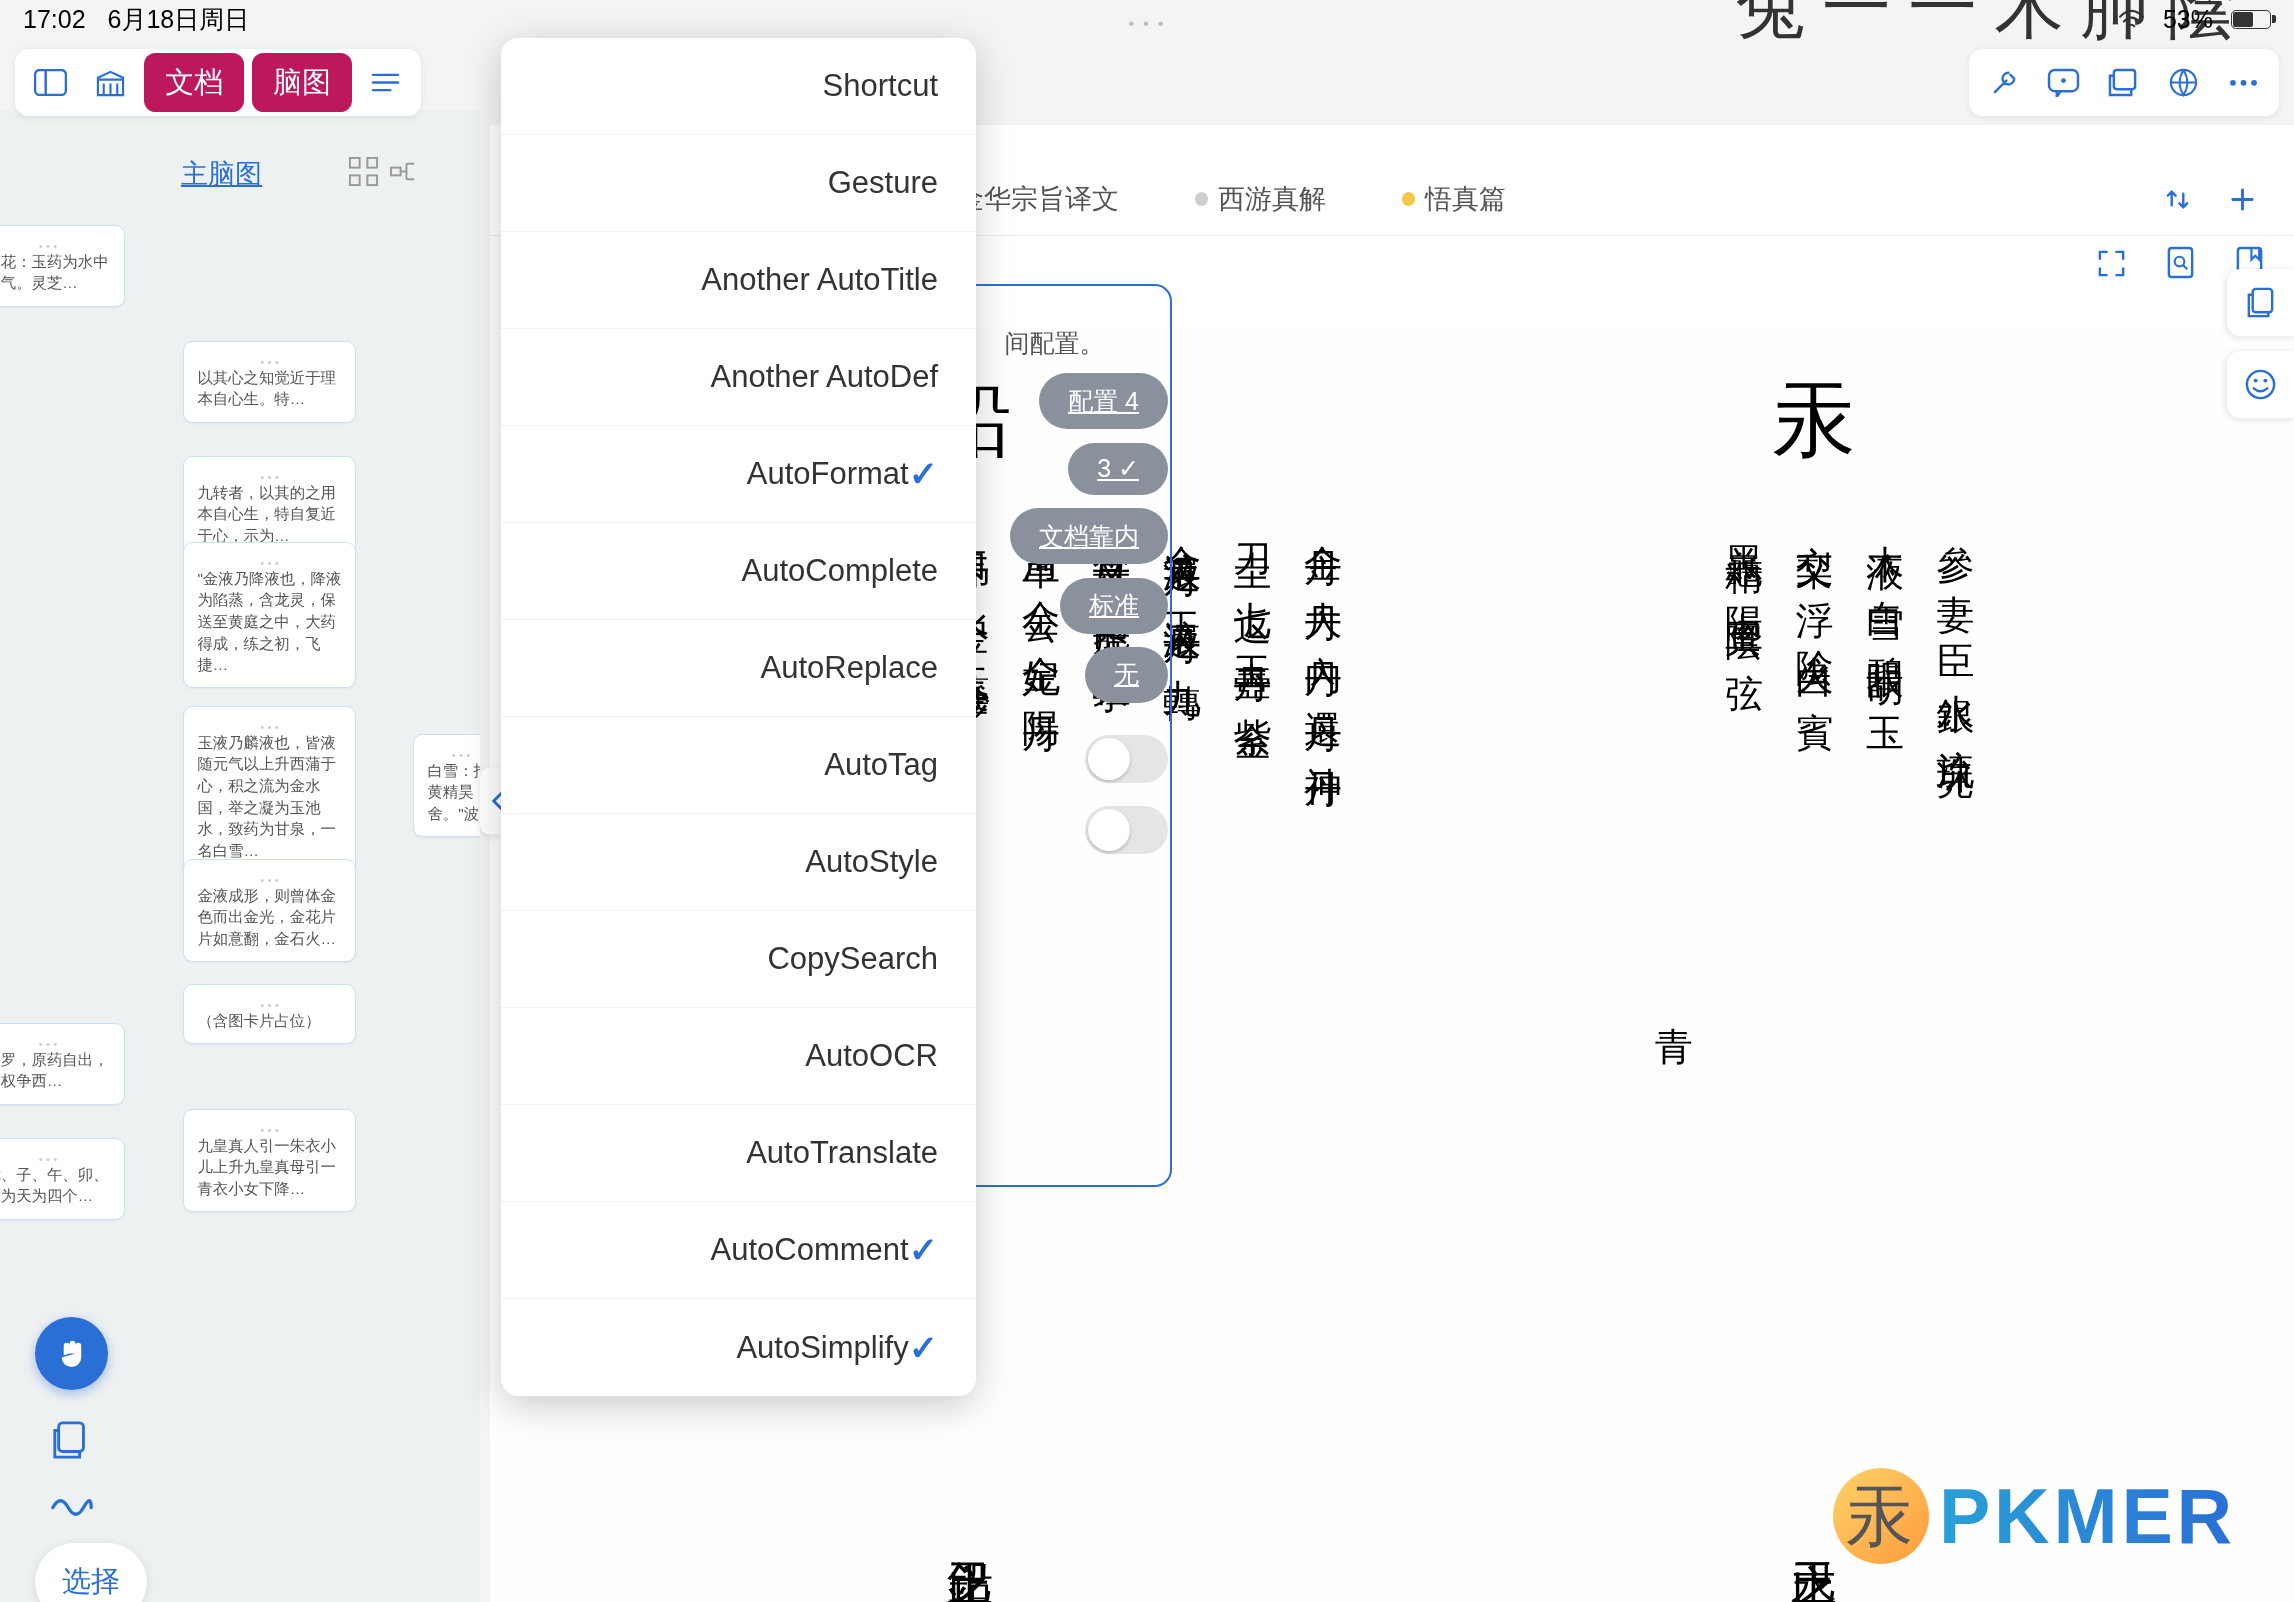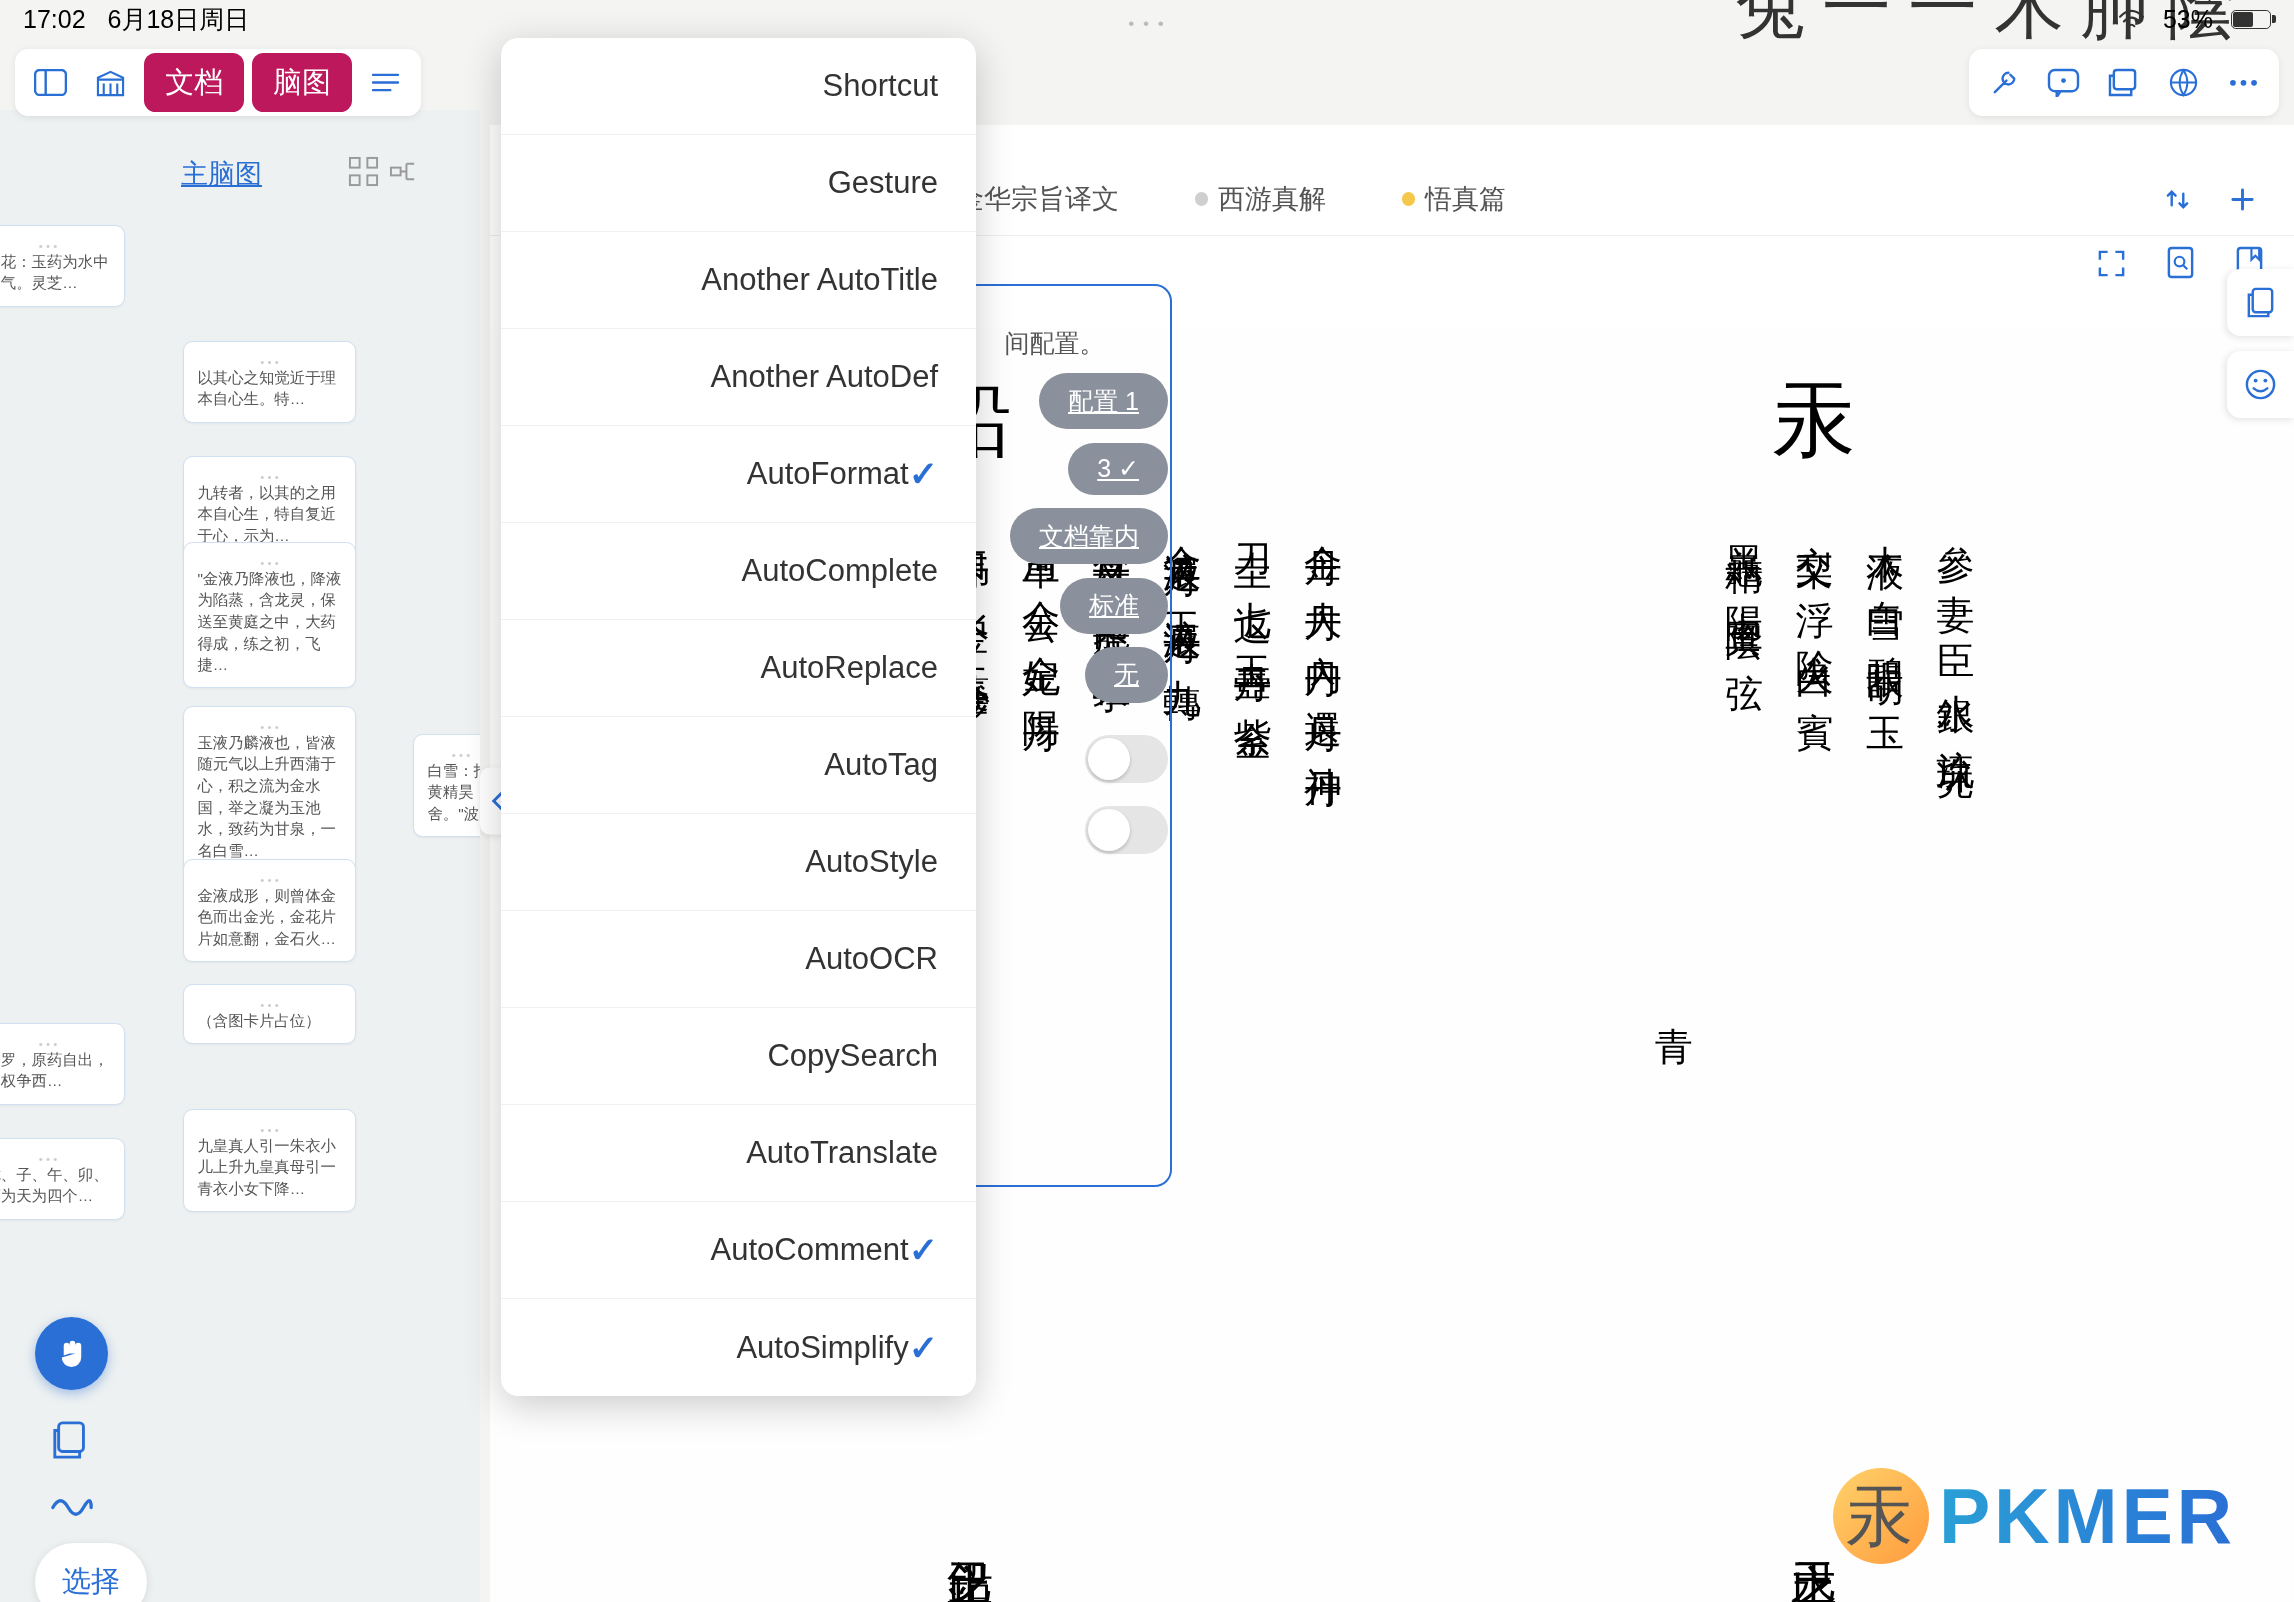--- a/index.html
+++ b/index.html
@@ -305,21 +305,21 @@
         </div>
       <div class="page-footnote">已上汞之</div>
     </div>
   </div>
 </div>
 
 <div class="settings-border"></div>
 <div class="settings-pop">
   <div class="sp-row-text" style="margin-top:29px;">间配置。</div>
   <div id="chips-host" style="display:flex;flex-direction:column;gap:13.4px;align-items:flex-end;">
-      <div class="sp-chip">配置 1</div>
+      <div class="sp-chip">配置 4</div>
       <div class="sp-chip">3 ✓</div>
       <div class="sp-chip">文档靠内</div>
       <div class="sp-chip">标准</div>
       <div class="sp-chip">无</div>
     </div>
   <div class="sp-toggle" style="margin-top:19px;"></div>
   <div class="sp-toggle" style="margin-top:9.6px;"></div>
 </div>
 
 <div class="dropdown">
@@ -346,24 +346,24 @@
       <div class="dd-item">
         <span>AutoReplace</span>
       </div>
       <div class="dd-item">
         <span>AutoTag</span>
       </div>
       <div class="dd-item">
         <span>AutoStyle</span>
       </div>
       <div class="dd-item">
+        <span>CopySearch</span>
+      </div>
+      <div class="dd-item">
         <span>AutoOCR</span>
-      </div>
-      <div class="dd-item">
-        <span>CopySearch</span>
       </div>
       <div class="dd-item">
         <span>AutoTranslate</span>
       </div>
       <div class="dd-item">
         <span>AutoComment</span>
         <span class="dd-check">✓</span>
       </div>
       <div class="dd-item">
         <span>AutoSimplify</span>

